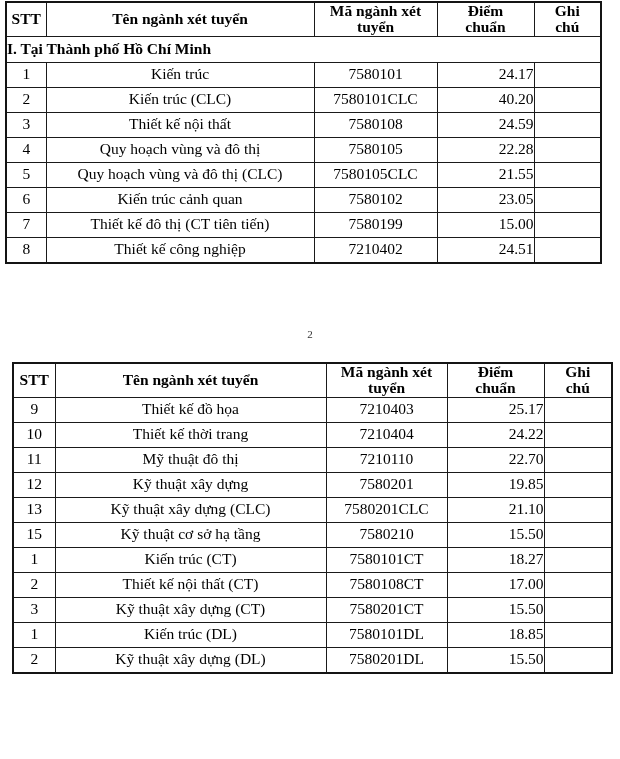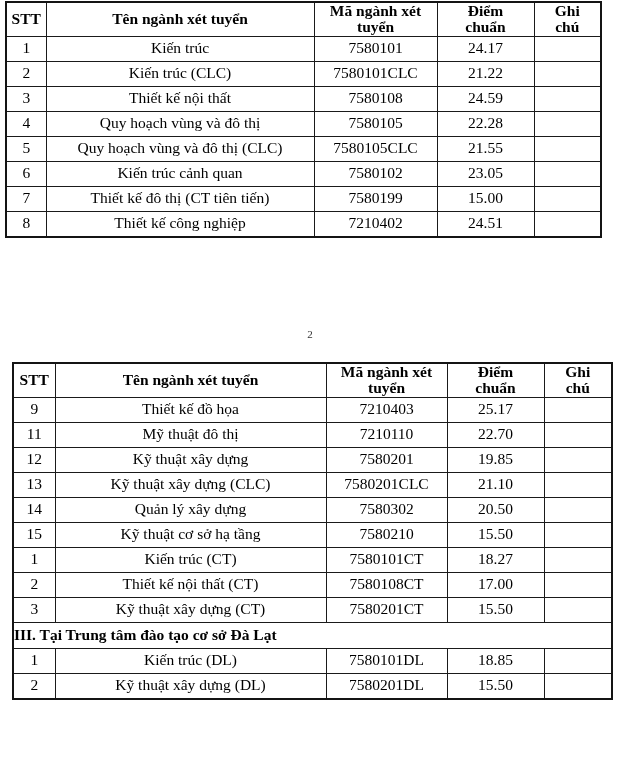--- a/index.html
+++ b/index.html
@@ -64,21 +64,21 @@
     font-size: 15.5px;
   }
 
   td.code {
     text-align: center;
     height: 24px;
     font-size: 15.5px;
   }
 
   td.score {
-    text-align: center;
+    text-align: right;
     height: 24px;
     font-size: 15.5px;
   }
 
   td.note {
     height: 24px;
   }
 
   td.section {
     font-weight: bold;
@@ -151,31 +151,34 @@
           <span>chuẩn</span>
         </th>
         <th class="hd">
           <span>Ghi</span><br>
           <span>chú</span>
         </th>
       </tr>
     </thead>
     <tbody id="table-one-body">
         <tr>
+          <td class="section" colspan="5">I. Tại Thành phố Hồ Chí Minh</td>
+        </tr>
+        <tr>
           <td class="stt">1</td>
           <td class="name">Kiến trúc</td>
           <td class="code">7580101</td>
           <td class="score">24.17</td>
           <td class="note"></td>
         </tr>
         <tr>
           <td class="stt">2</td>
           <td class="name">Kiến trúc (CLC)</td>
           <td class="code">7580101CLC</td>
-          <td class="score">21.22</td>
+          <td class="score">40.20</td>
           <td class="note"></td>
         </tr>
         <tr>
           <td class="stt">3</td>
           <td class="name">Thiết kế nội thất</td>
           <td class="code">7580108</td>
           <td class="score">24.59</td>
           <td class="note"></td>
         </tr>
         <tr>
@@ -246,20 +249,27 @@
     </thead>
     <tbody id="table-two-body">
         <tr>
           <td class="stt">9</td>
           <td class="name">Thiết kế đồ họa</td>
           <td class="code">7210403</td>
           <td class="score">25.17</td>
           <td class="note"></td>
         </tr>
         <tr>
+          <td class="stt">10</td>
+          <td class="name">Thiết kế thời trang</td>
+          <td class="code">7210404</td>
+          <td class="score">24.22</td>
+          <td class="note"></td>
+        </tr>
+        <tr>
           <td class="stt">11</td>
           <td class="name">Mỹ thuật đô thị</td>
           <td class="code">7210110</td>
           <td class="score">22.70</td>
           <td class="note"></td>
         </tr>
         <tr>
           <td class="stt">12</td>
           <td class="name">Kỹ thuật xây dựng</td>
           <td class="code">7580201</td>
@@ -267,27 +277,20 @@
           <td class="note"></td>
         </tr>
         <tr>
           <td class="stt">13</td>
           <td class="name">Kỹ thuật xây dựng (CLC)</td>
           <td class="code">7580201CLC</td>
           <td class="score">21.10</td>
           <td class="note"></td>
         </tr>
         <tr>
-          <td class="stt">14</td>
-          <td class="name">Quản lý xây dựng</td>
-          <td class="code">7580302</td>
-          <td class="score">20.50</td>
-          <td class="note"></td>
-        </tr>
-        <tr>
           <td class="stt">15</td>
           <td class="name">Kỹ thuật cơ sở hạ tầng</td>
           <td class="code">7580210</td>
           <td class="score">15.50</td>
           <td class="note"></td>
         </tr>
         <tr>
           <td class="stt">1</td>
           <td class="name">Kiến trúc (CT)</td>
           <td class="code">7580101CT</td>
@@ -302,23 +305,20 @@
           <td class="note"></td>
         </tr>
         <tr>
           <td class="stt">3</td>
           <td class="name">Kỹ thuật xây dựng (CT)</td>
           <td class="code">7580201CT</td>
           <td class="score">15.50</td>
           <td class="note"></td>
         </tr>
         <tr>
-          <td class="section" colspan="5">III. Tại Trung tâm đào tạo cơ sở Đà Lạt</td>
-        </tr>
-        <tr>
           <td class="stt">1</td>
           <td class="name">Kiến trúc (DL)</td>
           <td class="code">7580101DL</td>
           <td class="score">18.85</td>
           <td class="note"></td>
         </tr>
         <tr>
           <td class="stt">2</td>
           <td class="name">Kỹ thuật xây dựng (DL)</td>
           <td class="code">7580201DL</td>

